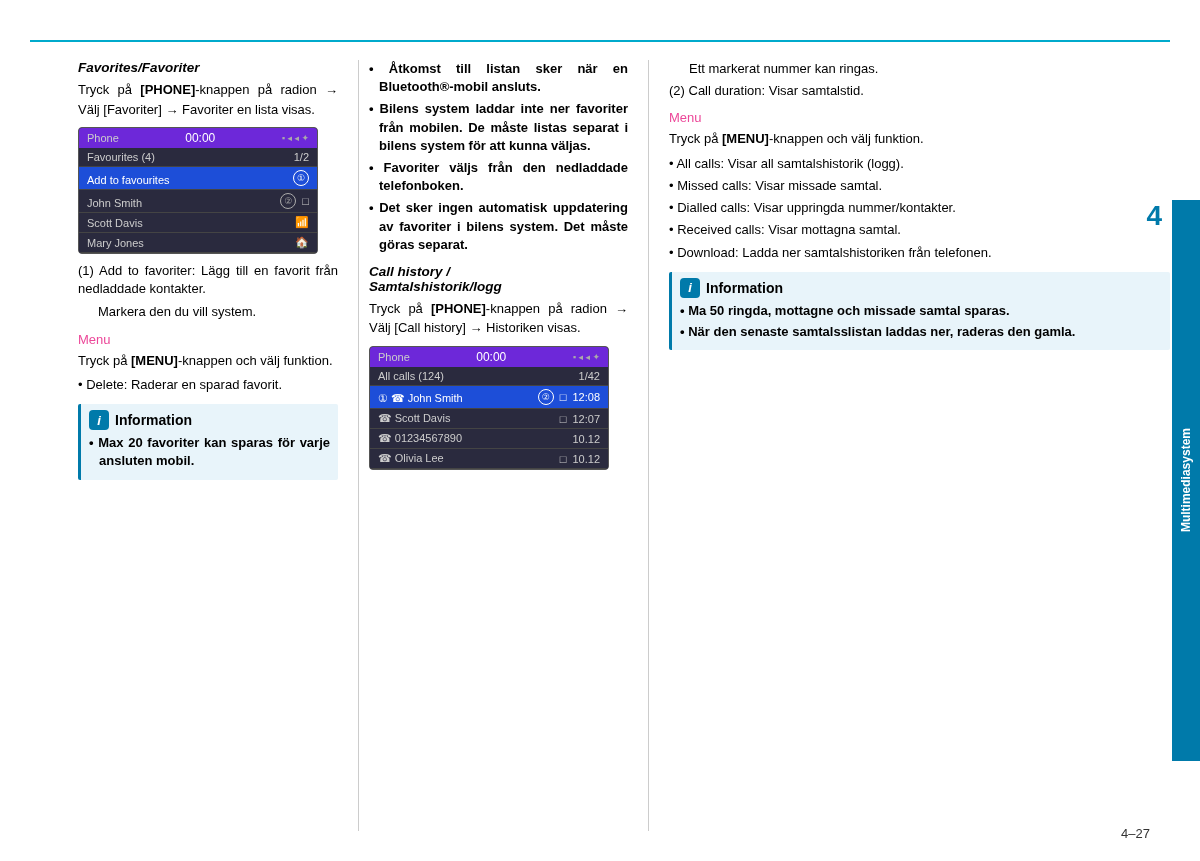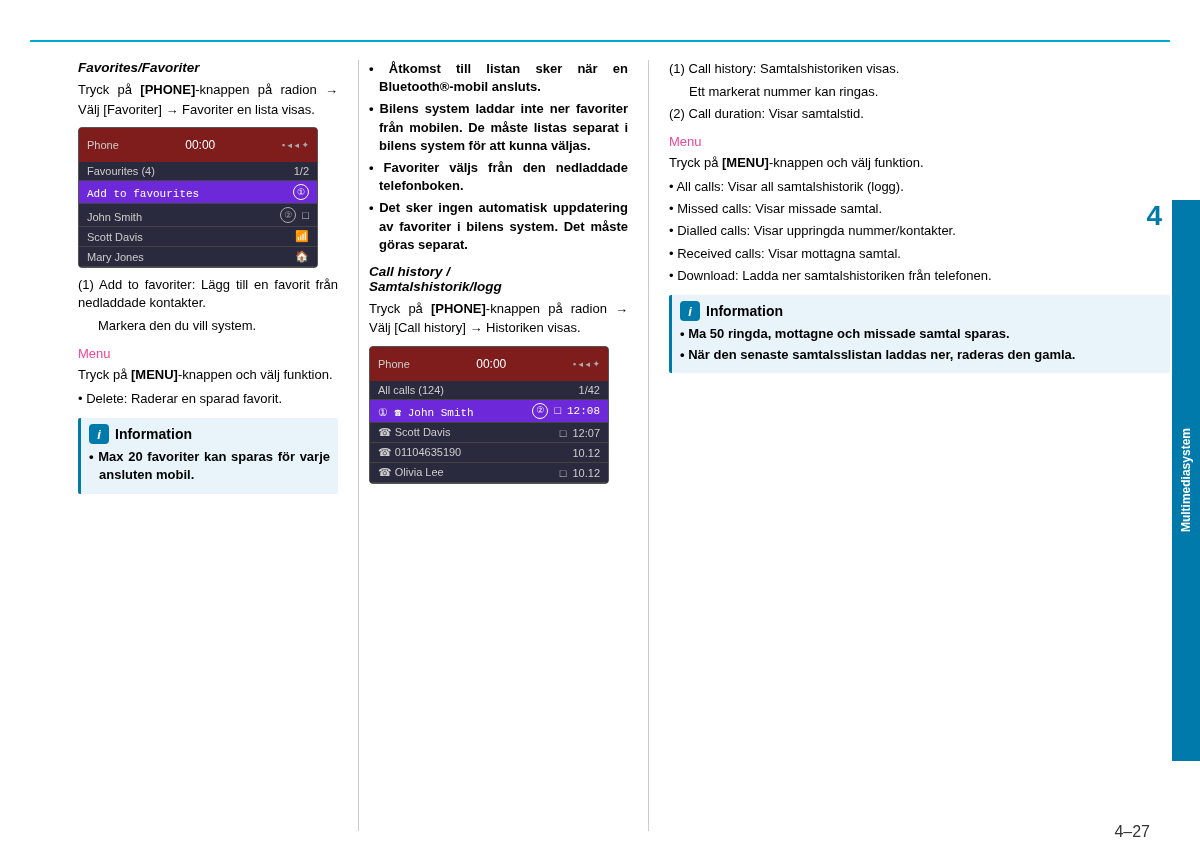--- a/index.html
+++ b/index.html
@@ -71,44 +71,43 @@
     
     .phone-screen {
       width: 240px;
       background: #1a1a2e;
       border-radius: 4px;
       overflow: hidden;
       margin: 8px 0;
       border: 1px solid #555;
     }
     .phone-header {
-      background: #7f1d1d;
+      background: #6d28d9;
       color: #ccc;
       font-size: 11px;
-      padding: 10px 8px;
+      padding: 3px 8px;
       display: flex;
       justify-content: space-between;
       align-items: center;
     }
     .phone-header .time { color: #fff; font-size: 12px; }
     .phone-header .icons { font-size: 9px; color: #aaa; }
     .phone-row {
       background: #2a2a3e;
       color: #ccc;
       font-size: 11px;
       padding: 3px 8px;
       display: flex;
       justify-content: space-between;
       align-items: flex-end;
       border-bottom: 1px solid #444;
     }
     .phone-row.highlighted {
-      background: #6d28d9;
+      background: #1d4ed8;
       color: #fff;
-      font-family: Liberation Mono, monospace;
     }
     .phone-row .row-right { display: flex; align-items: center; gap: 6px; }
     .circle-num {
       display: inline-flex;
       align-items: center;
       justify-content: center;
       width: 16px;
       height: 16px;
       border-radius: 50%;
       border: 1px solid #aaa;
@@ -198,21 +197,21 @@
       writing-mode: vertical-rl;
       transform: rotate(180deg);
       white-space: nowrap;
     }
 
     
     .page-number {
       position: absolute;
       bottom: 20px;
       right: 50px;
-      font-size: 16px;
+      font-size: 13px;
       color: #333;
     }
 
     
     .chapter-number {
       position: absolute;
       right: 38px;
       top: 200px;
       font-size: 28px;
       font-weight: bold;
@@ -338,37 +337,34 @@
         </div>
       </div>
       <div class="phone-row">
         <span>☎ Scott Davis</span>
         <div class="row-right">
           <span>□</span>
           <span>12:07</span>
         </div>
       </div>
       <div class="phone-row">
-        <span>☎ 01104635190</span>
+        <span>☎ 01234567890</span>
         <span>10.12</span>
       </div>
       <div class="phone-row">
         <span>☎ Olivia Lee</span>
         <div class="row-right">
           <span>□</span>
           <span>10.12</span>
         </div>
       </div>
     </div>
   </div>
 
   <div class="col3">
-    <div class="numbered-item">
-      (1) Call history: Samtalshistoriken visas.
-    </div>
     <div class="indent-text">
       Ett markerat nummer kan ringas.
     </div>
     <div class="numbered-item">
       (2) Call duration: Visar samtalstid.
     </div>
 
     <div class="menu-heading">Menu</div>
     <p>
       Tryck på <span class="bold">[MENU]</span>-knappen och välj funktion.

